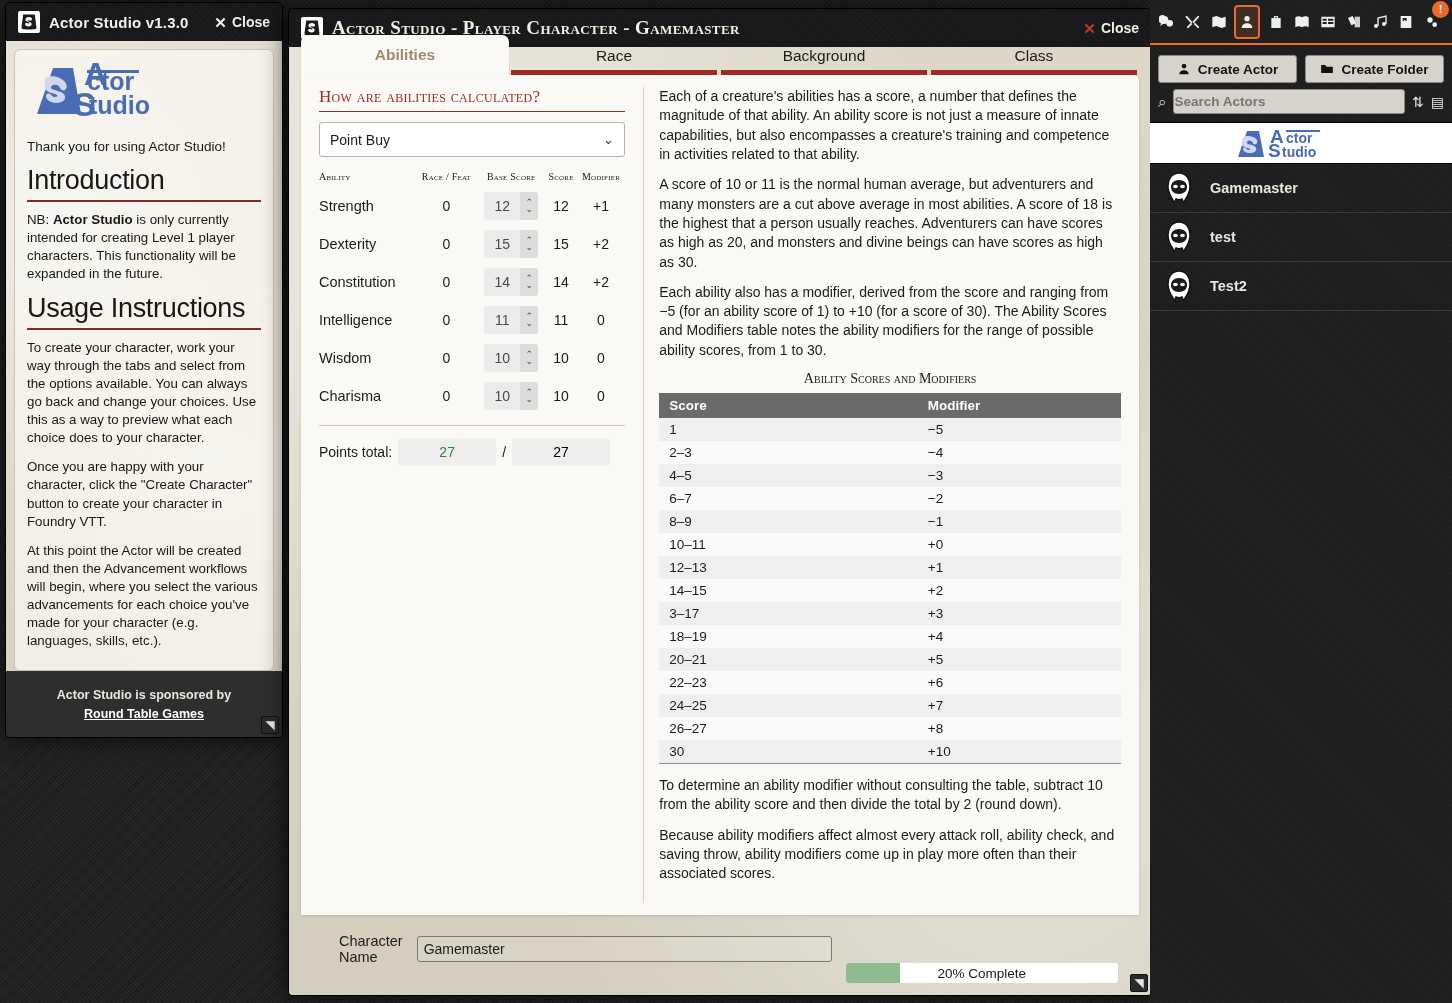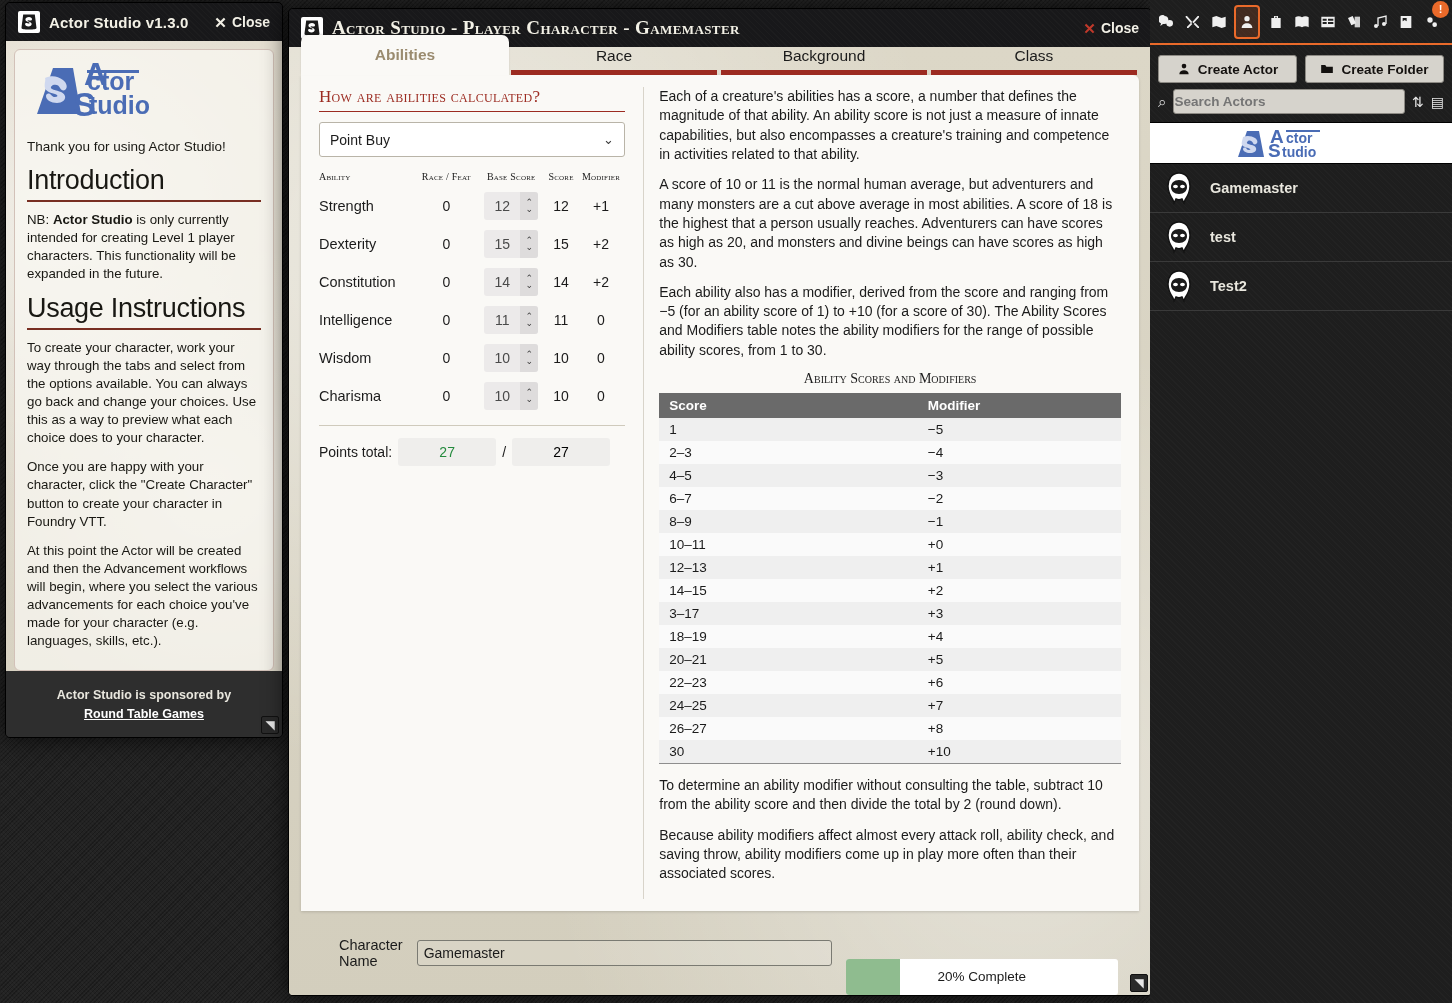--- a/index.html
+++ b/index.html
@@ -213,21 +213,21 @@
     padding: 0 22px; gap: 14px;
   }
   .cn-label { font-size: 14.5px; color: #1b1b1b; margin-left: 16px; }
   .cn-input {
     flex: 0 0 415px; height: 26px; border: 1px solid #7a7a72;
     border-radius: 3px; background: rgba(255,255,255,.12);
     font-size: 14px; color: #1b1b1b; padding: 0 6px;
     display: flex; align-items: center;
   }
   .progress {
-    flex: 0 0 272px; height: 36px; background: #fff;
+    flex: 0 0 272px; height: 20px; background: #fff;
     border-radius: 3px; position: relative; overflow: hidden;
     display: flex; align-items: center; justify-content: center; margin-top: 48px;
   }
   .progress .fill {
     position: absolute; left: 0; top: 0; bottom: 0;
     background: #8fbc8f;
   }
   .progress .ptext { position: relative; font-size: 13.5px; color: #1b1b1b; }
 
   

